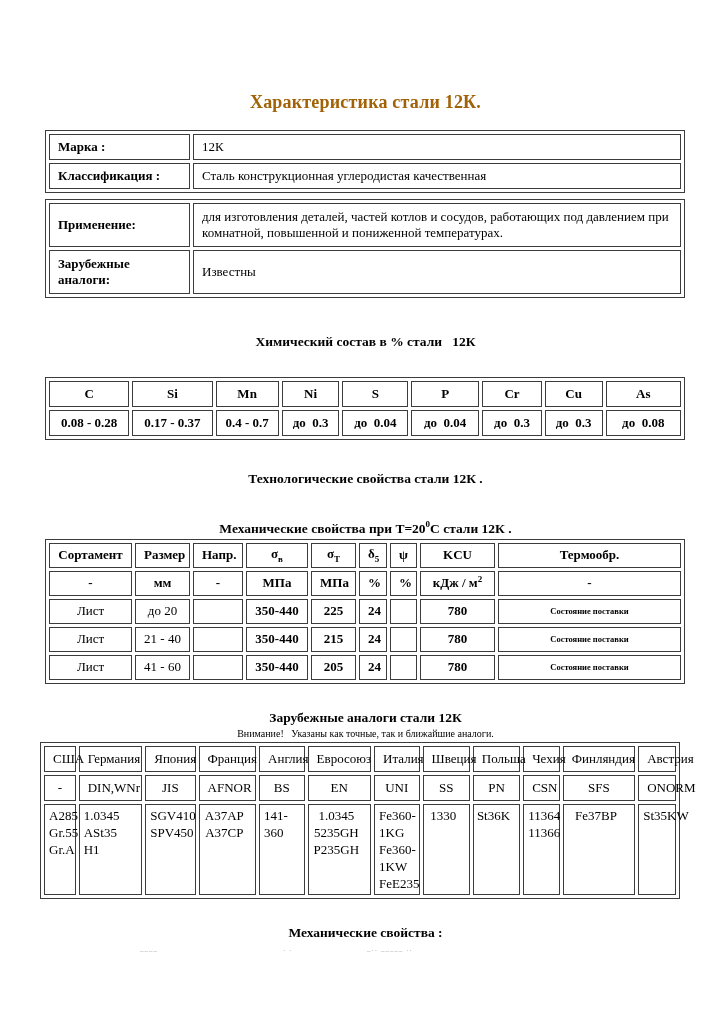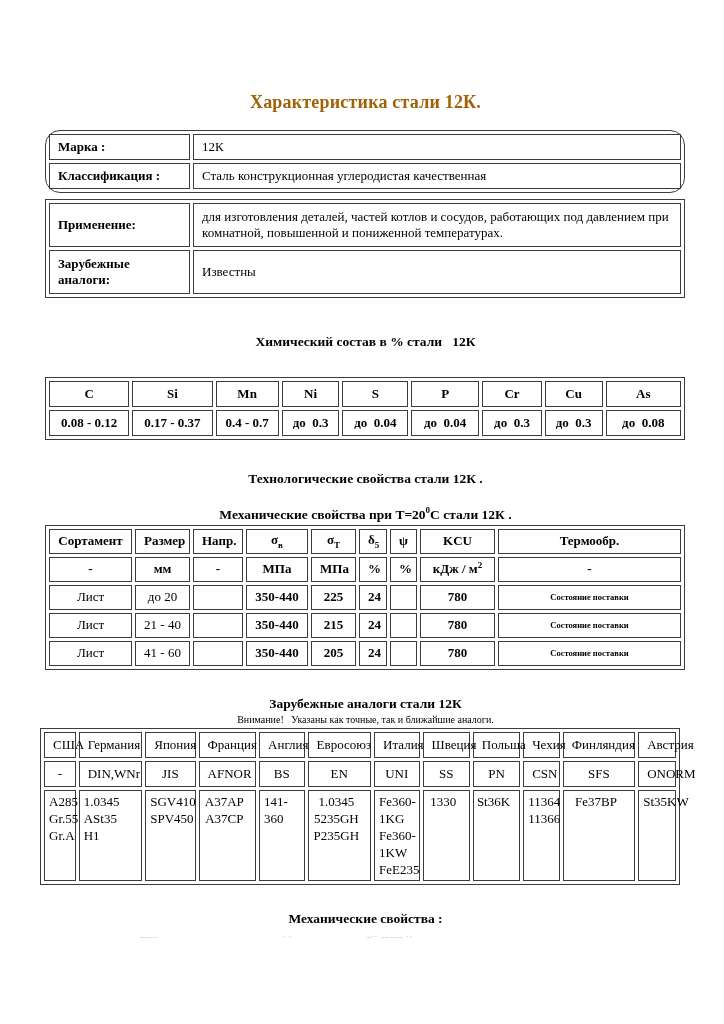--- a/index.html
+++ b/index.html
@@ -6,31 +6,31 @@
   body{width:724px;height:1024px;font-family:"Liberation Serif","DejaVu Serif",serif;color:#000;}
   .page{position:relative;width:724px;height:1024px;overflow:hidden;background:#fff;}
   .content{padding:0 38px 0 45px;}
 
   .doc-title{margin:92px 0 0 0;text-align:center;font-size:18px;font-weight:bold;color:#a16207;letter-spacing:.2px;}
 
   table.wt{border-collapse:separate;border-spacing:3px;border:1px solid #3c3c3c;table-layout:fixed;width:640px;}
   table.wt td{border:1px solid #3c3c3c;font-size:13px;padding:2px 8px;vertical-align:middle;background:#fff;}
 
   
-  .info-a{margin-top:17px;border-radius:15px;}
+  .info-a{margin-top:17px;}
   .info-b{margin-top:6px;}
   .info-a td,.info-b td{height:20px;}
   .info-b td{height:38px;}
   td.lbl{font-weight:bold;}
 
   
   .sec-head{text-align:center;font-weight:bold;font-size:13.5px;}
   .h-chem{margin-top:36px;}
   .h-tech{margin-top:31px;}
-  .h-mech{margin-top:18px;}
+  .h-mech{margin-top:32px;}
   .h-analog{margin-top:26px;}
   .analog-note{margin-top:2px;text-align:center;font-size:10px;}
 
   
   .chem{margin-top:27px;}
   .chem td{text-align:center;font-weight:bold;height:20px;padding:2px 2px;}
 
   
   .tech{margin-top:1px;}
   .tech td{height:20px;}
@@ -126,21 +126,21 @@
         <td>Si</td>
         <td>Mn</td>
         <td>Ni</td>
         <td>S</td>
         <td>P</td>
         <td>Cr</td>
         <td>Cu</td>
         <td>As</td>
       </tr>
       <tr>
-        <td>0.08 - 0.12</td>
+        <td>0.08 - 0.28</td>
         <td>0.17 - 0.37</td>
         <td>0.4 - 0.7</td>
         <td>до&nbsp;&nbsp;0.3</td>
         <td>до&nbsp;&nbsp;0.04</td>
         <td>до&nbsp;&nbsp;0.04</td>
         <td>до&nbsp;&nbsp;0.3</td>
         <td>до&nbsp;&nbsp;0.3</td>
         <td>до&nbsp;&nbsp;0.08</td>
       </tr>
     </tbody>

